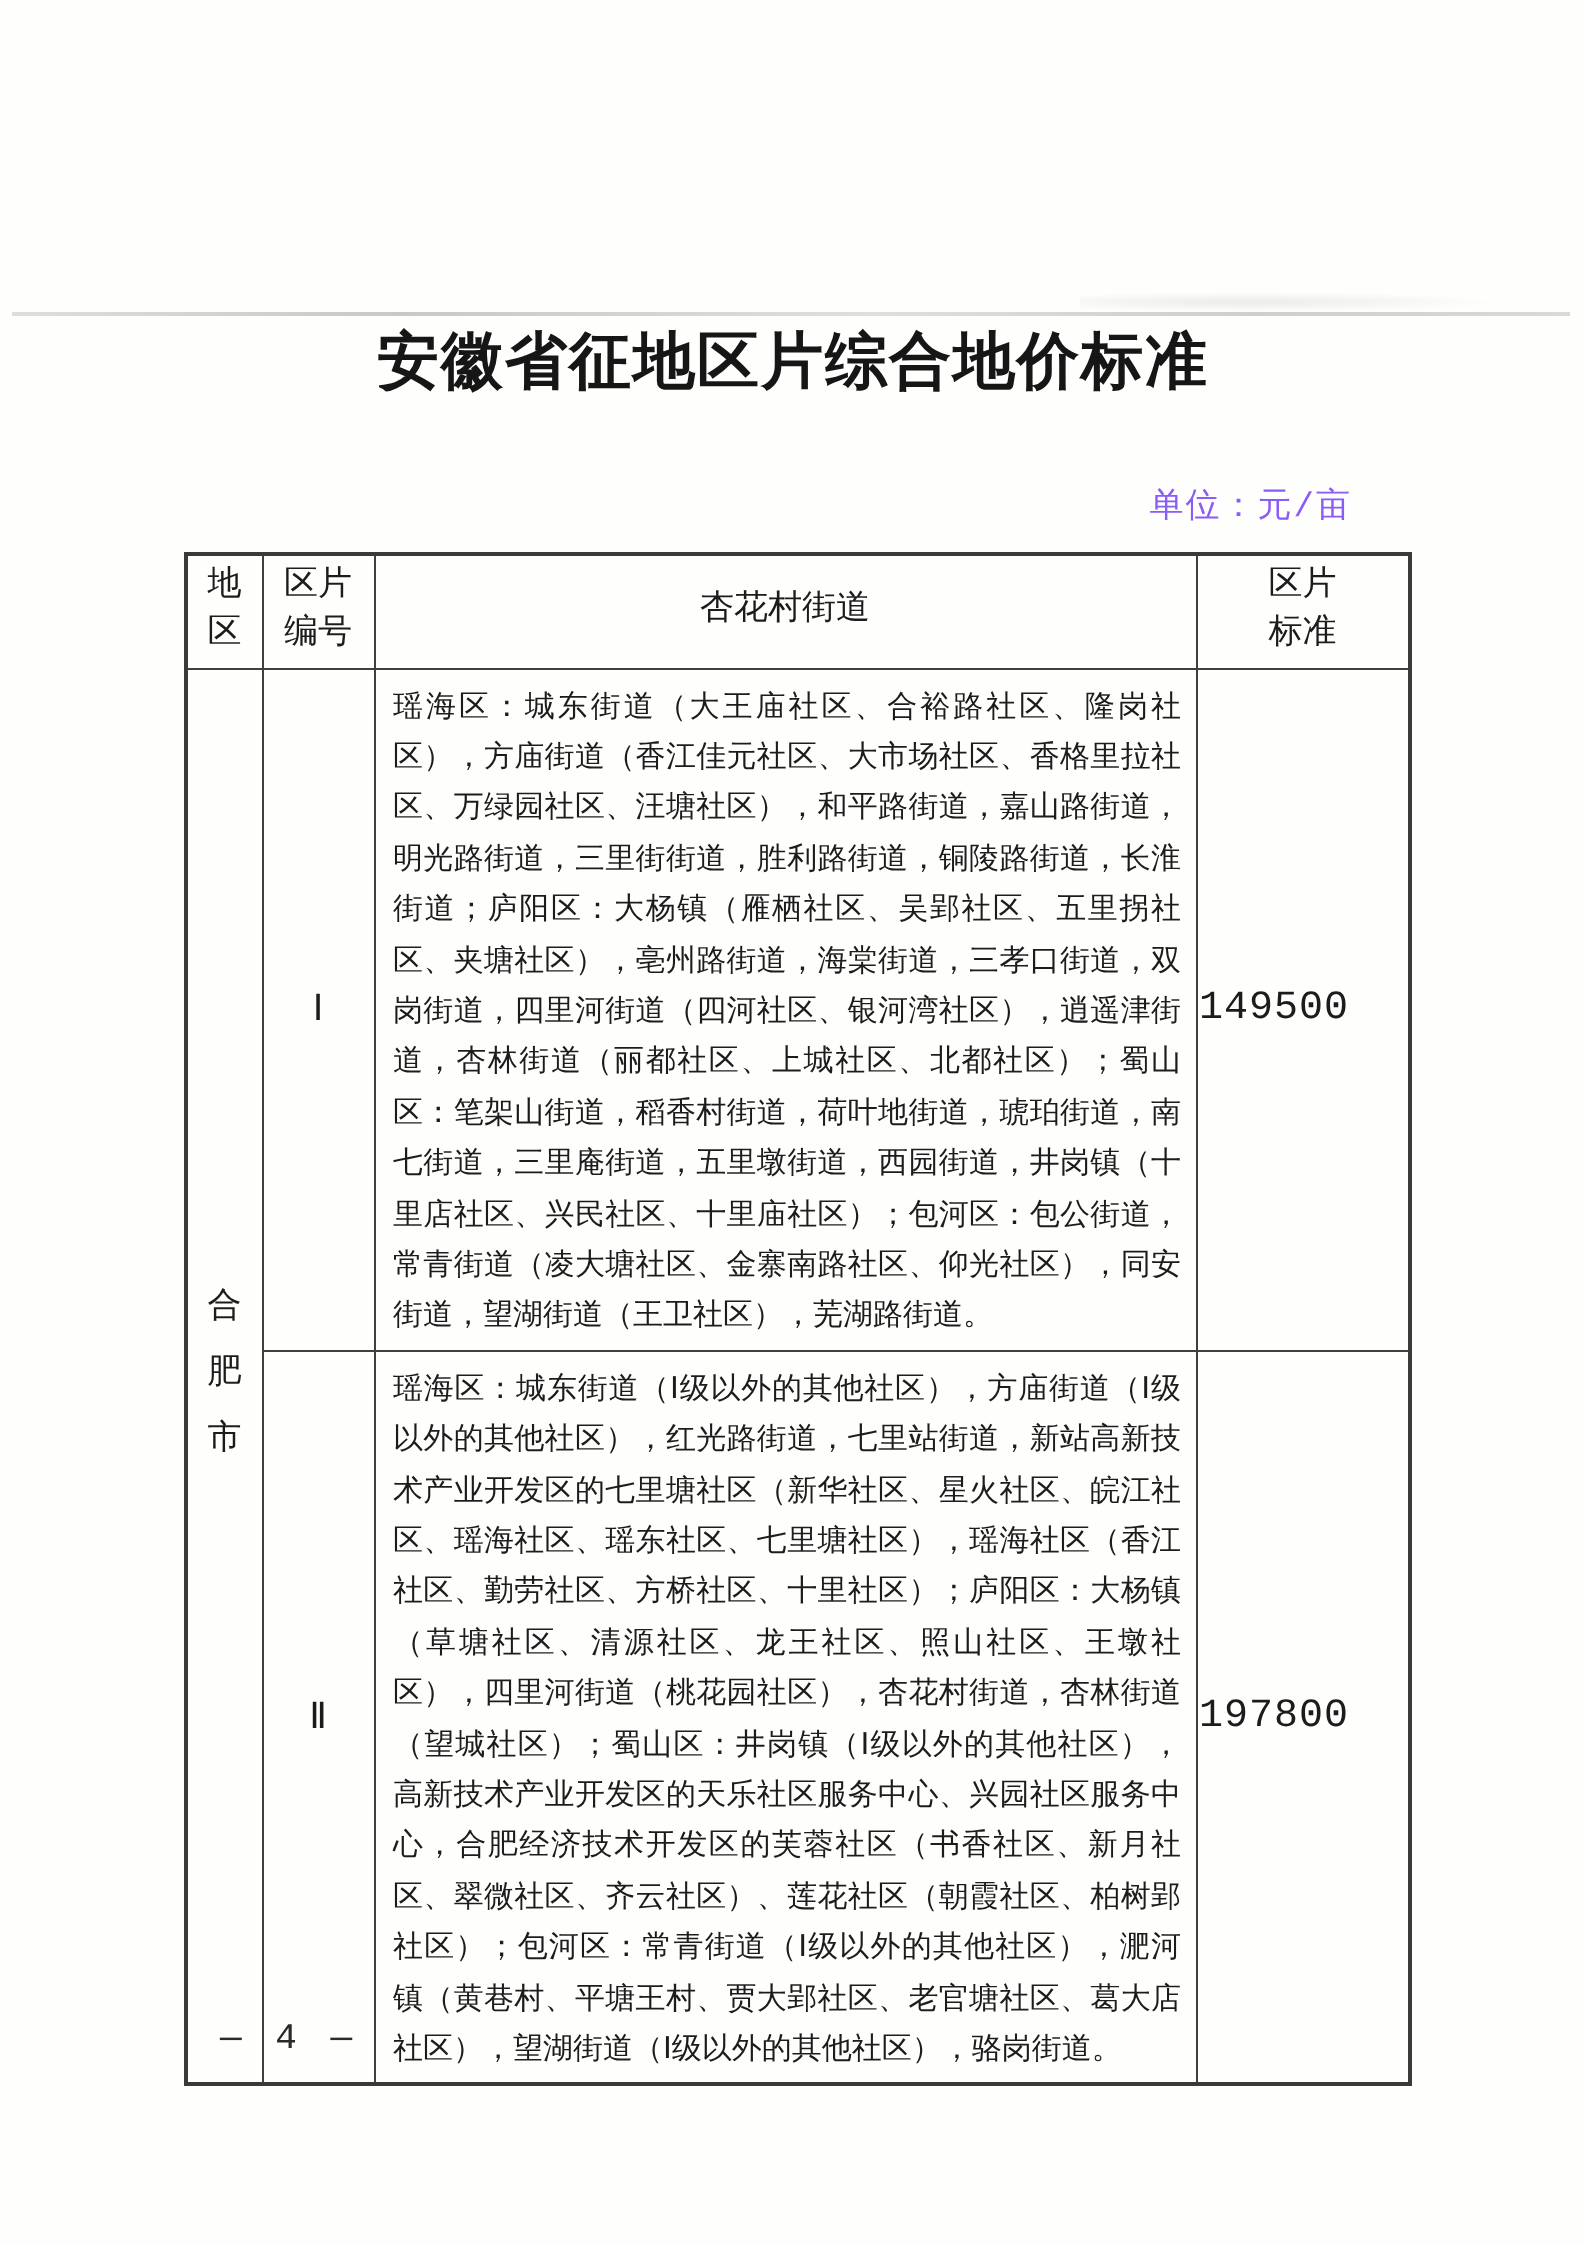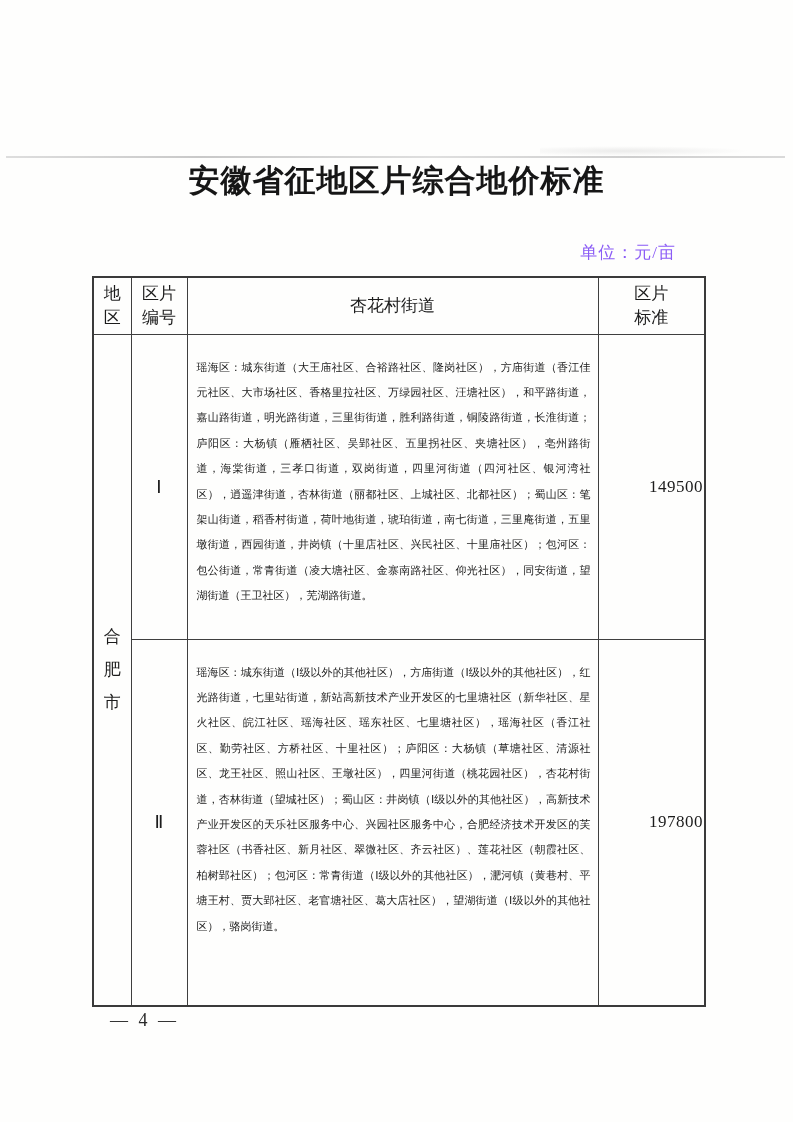--- a/index.html
+++ b/index.html
@@ -1,20 +1,20 @@
 <!DOCTYPE html>
 <html><head>
 <meta charset="utf-8">
 <style>
   html,body{margin:0;padding:0;background:#ffffff;}
   .page{
     position:relative;
     width:793px;height:1122px;
     background:#fefefdff;
-    font-family:Liberation Serif, serif;
+    font-family:Liberation Mono, monospace;
     color:#1e1e1e;
     overflow:hidden;
   }
   
   .scan-line{
     position:absolute;left:6px;top:156px;width:779px;height:2px;
     background:linear-gradient(90deg,#d8d8d8,#bfbfbf 25%,#d9d9d9 55%,#c6c6c6 80%,#d3d3d3);
     opacity:.85;
   }
   .scan-smudge{
@@ -55,27 +55,27 @@
   }
   td.region-cell{
     font-size:17px;line-height:33px;
     text-align:center;vertical-align:middle;
     white-space:pre-line;
   }
   td.no-cell{
     font-size:18px;text-align:center;vertical-align:middle;
   }
   td.scope-cell{
-    font-size:11px;line-height:25.4px;
-    padding:20px 7px 3px 9px;
+    font-size:15px;line-height:25.4px;
+    padding:7px 7px 3px 9px;
     text-align:justify;vertical-align:top;
     overflow:hidden;
   }
   td.std-cell{
-    font-size:17px;text-align:right;vertical-align:middle;
+    font-size:20px;text-align:left;vertical-align:middle;
     letter-spacing:.5px;
   }
   tr.zone-row-1 td{height:305px;}
   tr.zone-row-2 td{height:367px;}
   .page-number{
     position:absolute;left:110px;top:1010px;
     font-size:18px;letter-spacing:3px;color:#2a2a2a;
   }
 </style>
 </head>

